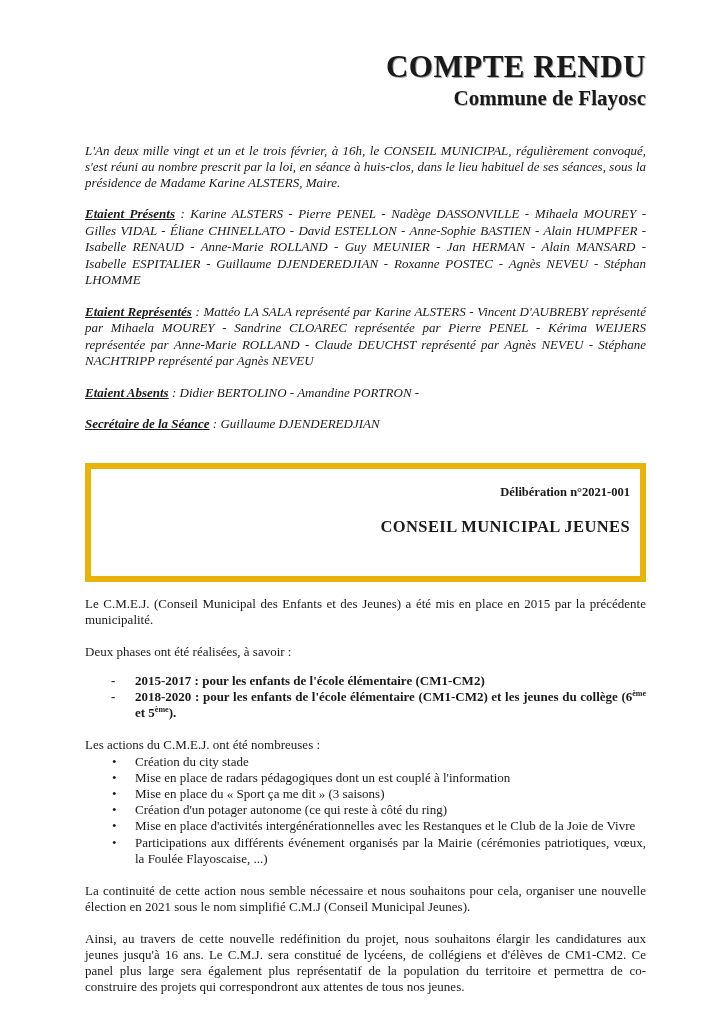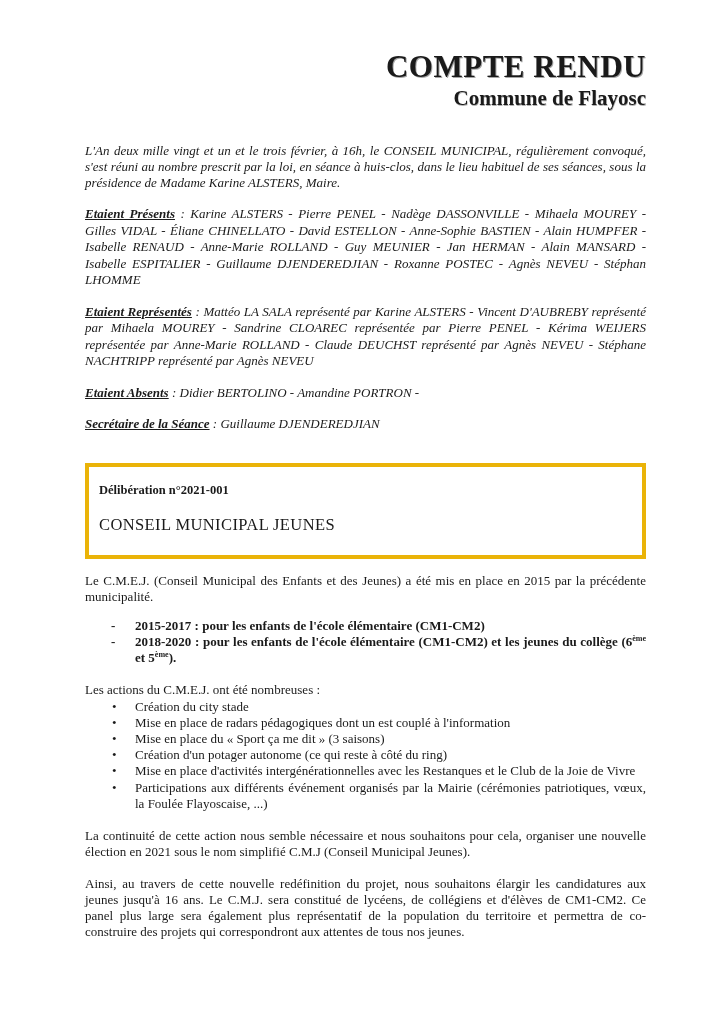--- a/index.html
+++ b/index.html
@@ -49,30 +49,30 @@
     text-align: justify;
   }
   .att .label {
     font-weight: bold;
     text-decoration: underline;
     font-family: Liberation Serif, serif;
   }
   
   .delib-box {
     margin-top: 30px;
-    border: 4px solid #eab308;
-    text-align: left;
-    padding: 16px 10px 20px 10px;
+    border: 6px solid #eab308;
+    text-align: right;
+    padding: 16px 10px 39px 10px;
   }
   .delib-number {
     font-weight: bold;
     font-size: 12.5px;
   }
   .delib-title {
-    font-weight: normal;
+    font-weight: bold;
     font-size: 16.5px;
     letter-spacing: 0.4px;
     margin-top: 17px;
   }
   
   .rapporteur {
     margin-top: 22px;
     font-weight: bold;
     font-size: 13.5px;
   }
@@ -143,20 +143,21 @@
   <p class="att"><span class="label">Secrétaire de la Séance</span><span> : </span><span>Guillaume DJENDEREDJIAN</span></p>
 
   <div class="delib-box">
     <div class="delib-number">Délibération n°2021-001</div>
     <div class="delib-title">CONSEIL MUNICIPAL JEUNES</div>
   </div>
 
 
   <p class="para">Le C.M.E.J. (Conseil Municipal des Enfants et des Jeunes) a été mis en place en 2015 par la précédente municipalité.</p>
 
+  <p class="para gap">Deux phases ont été réalisées, à savoir :</p>
 
   <ul class="dash-list">
     <li>2015-2017 : pour les enfants de l'école élémentaire (CM1-CM2)</li>
     <li><span>2018-2020 : pour les enfants de l'école élémentaire (CM1-CM2) et les jeunes du collège (6</span><sup>ème</sup><span> et 5</span><sup>ème</sup><span>).</span></li>
   </ul>
 
   <p class="para gap">Les actions du C.M.E.J. ont été nombreuses :</p>
 
   <ul class="bullet-list">
     <li>Création du city stade</li>

